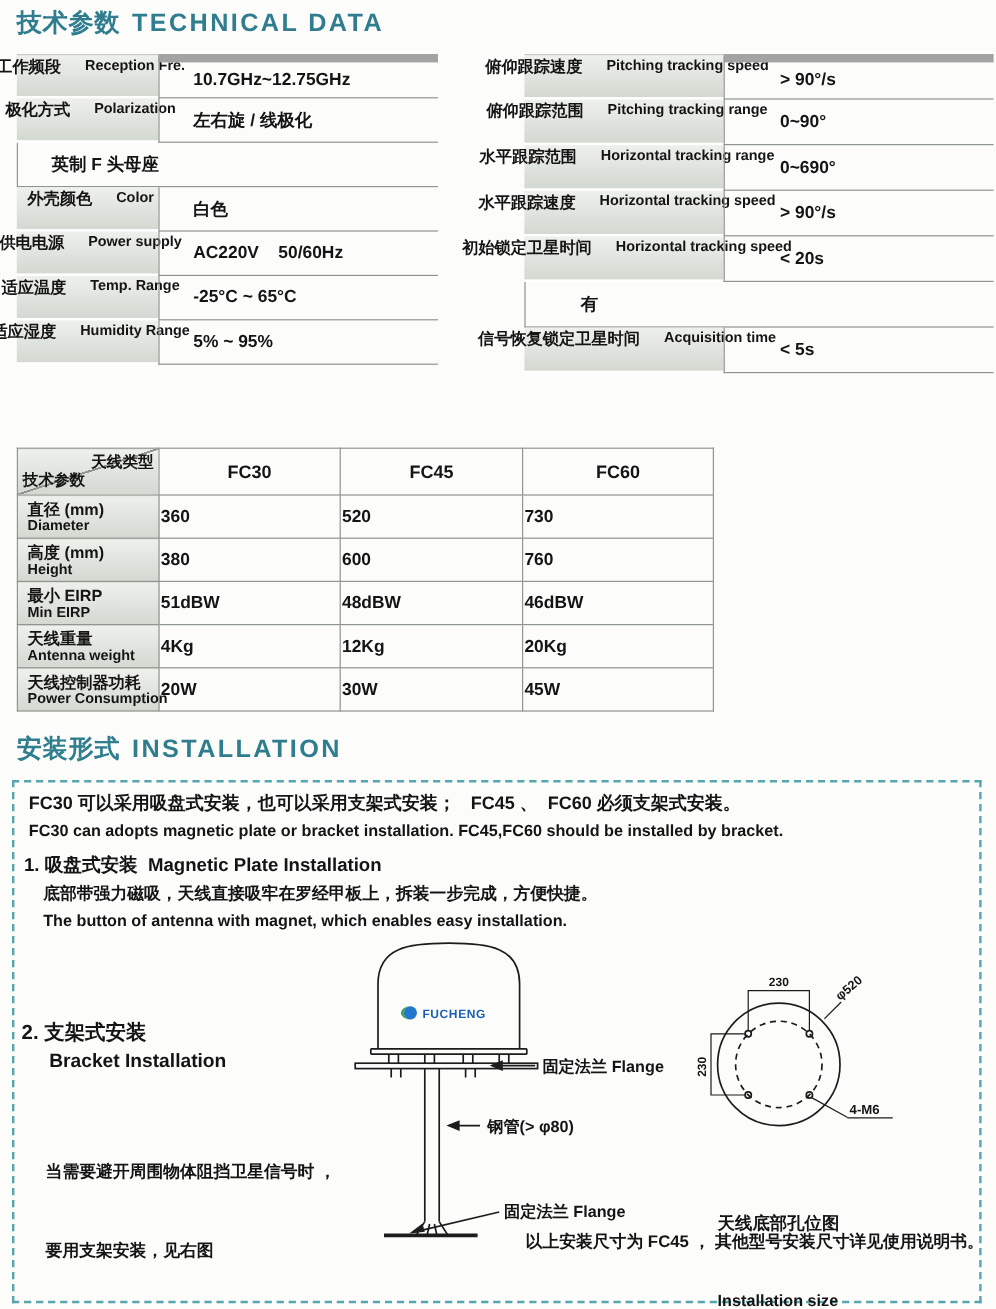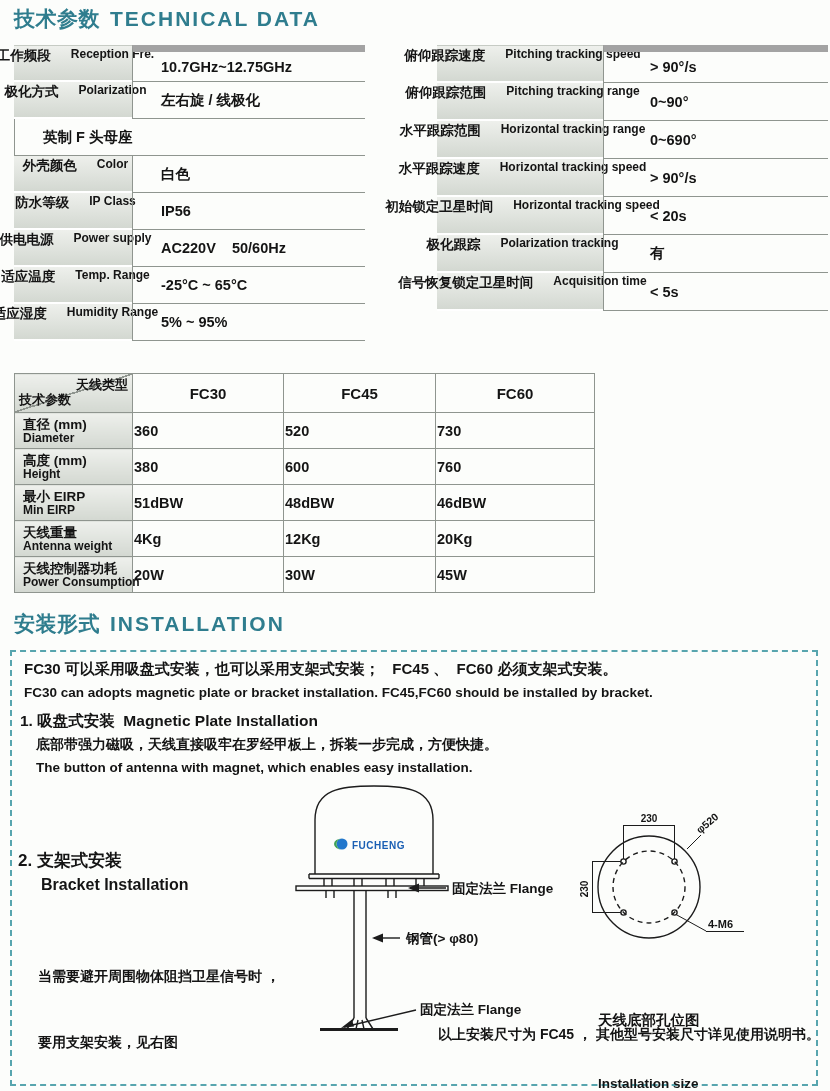--- a/index.html
+++ b/index.html
@@ -72,27 +72,20 @@
       </div>
     <div class="row">
         <div class="lab">
           <span class="zh">外壳颜色</span>
           <span class="en">Color</span>
         </div>
         <div class="val">白色</div>
       </div>
     <div class="row">
         <div class="lab">
-          <span class="zh">防水等级</span>
-          <span class="en">IP Class</span>
-        </div>
-        <div class="val">IP56</div>
-      </div>
-    <div class="row">
-        <div class="lab">
           <span class="zh">供电电源</span>
           <span class="en">Power supply</span>
         </div>
         <div class="val">AC220V    50/60Hz</div>
       </div>
     <div class="row">
         <div class="lab">
           <span class="zh">适应温度</span>
           <span class="en">Temp. Range</span>
         </div>
@@ -137,24 +130,20 @@
         <div class="val">&gt; 90°/s</div>
       </div>
     <div class="row">
         <div class="lab">
           <span class="zh">初始锁定卫星时间</span>
           <span class="en">Horizontal tracking speed</span>
         </div>
         <div class="val">&lt; 20s</div>
       </div>
     <div class="row">
-        <div class="lab">
-          <span class="zh">极化跟踪</span>
-          <span class="en">Polarization tracking</span>
-        </div>
         <div class="val">有</div>
       </div>
     <div class="row">
         <div class="lab">
           <span class="zh">信号恢复锁定卫星时间</span>
           <span class="en">Acquisition time</span>
         </div>
         <div class="val">&lt; 5s</div>
       </div>
   </div>

